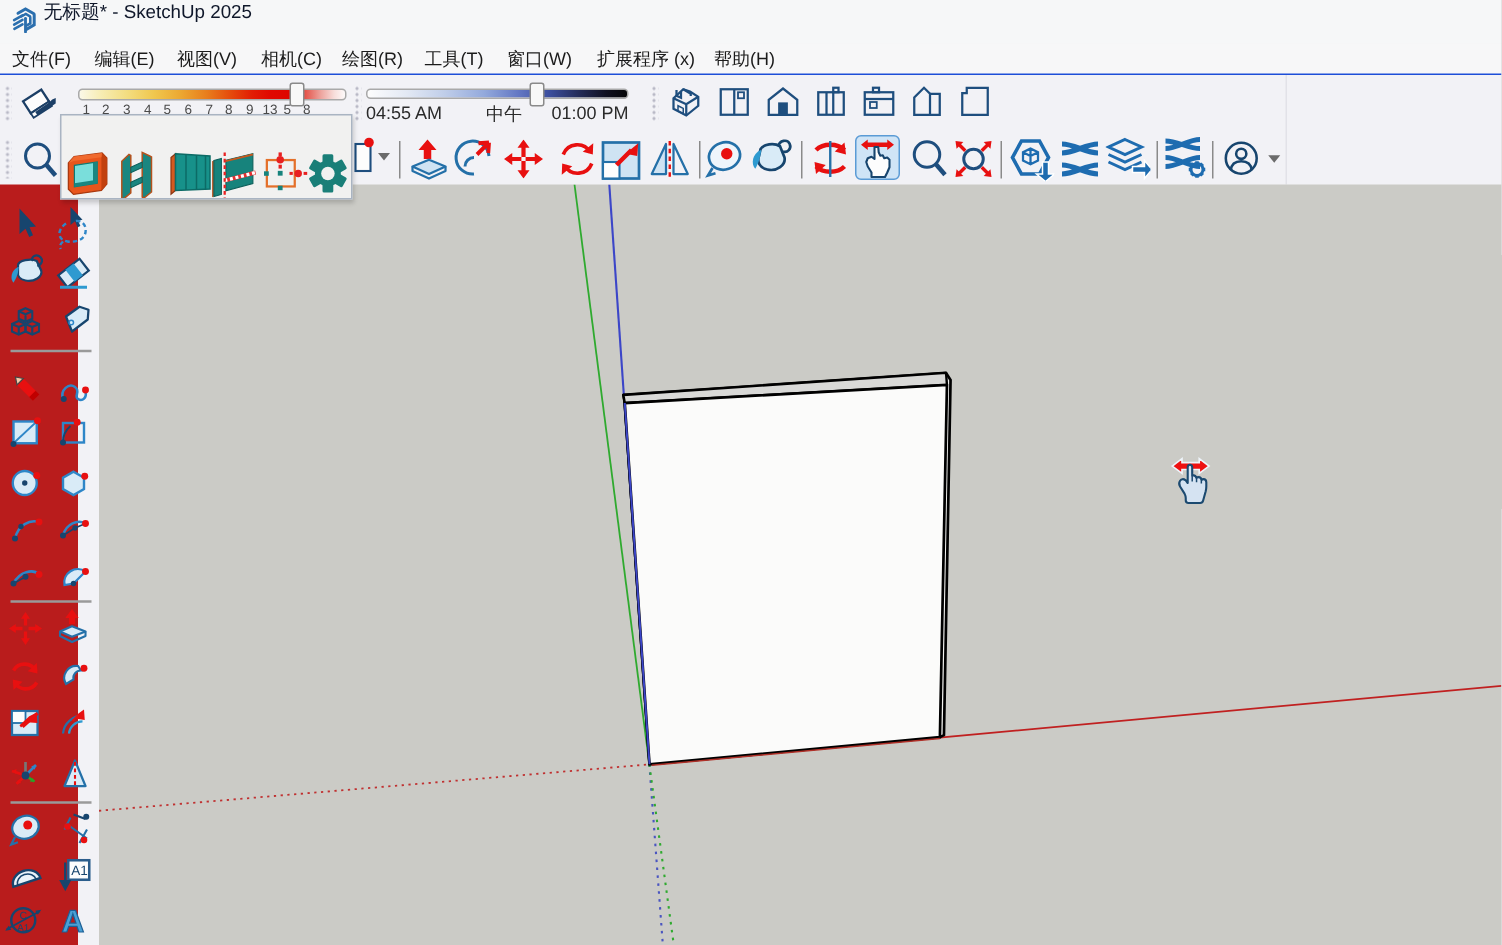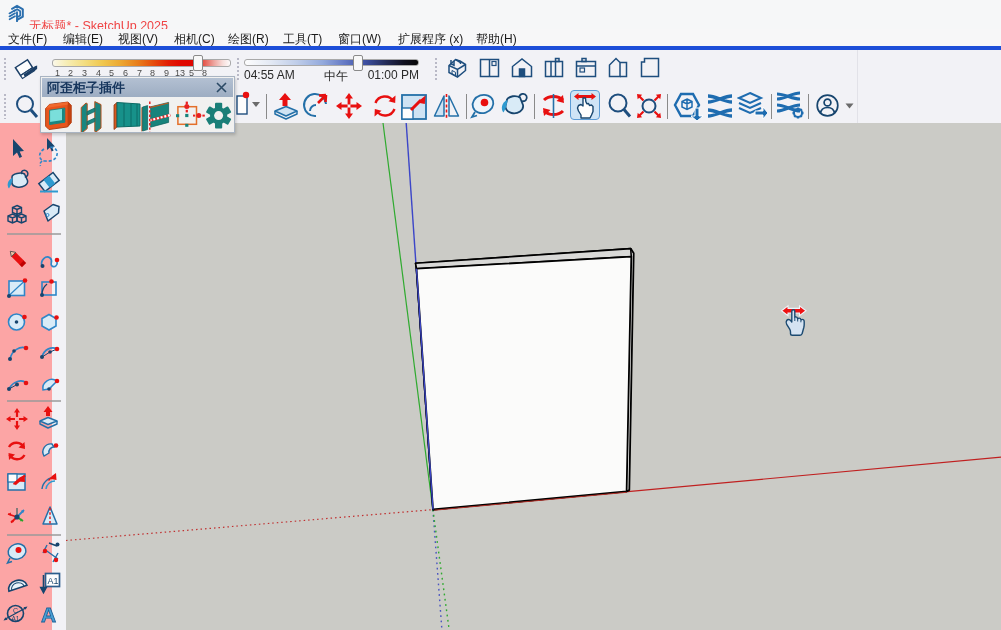--- a/index.html
+++ b/index.html
@@ -1,27 +1,27 @@
 <!DOCTYPE html>
 <html><head><meta charset="utf-8"><style>
 *{margin:0;padding:0;box-sizing:border-box}
 html,body{width:1001px;height:630px;overflow:hidden}
 body{font-family:"Liberation Sans",sans-serif;position:relative;background:#f2f2f6}
 .abs{position:absolute}
 .titlebar{left:0;top:0;width:1001px;height:29px;background:#f6f7f8}
-.menubar{left:0;top:29px;width:1001px;height:21px;background:#f7f7f8;border-bottom:4px solid #1d4ed8}
+.menubar{left:0;top:29px;width:1001px;height:21px;background:#f7f7f8;border-bottom:1px solid #1d4ed8}
 .menubar span{display:inline-block;font-size:12px;color:#1b1b1b;line-height:21px}
 .tbarea{left:0;top:0;width:1001px;height:123px;background:none}
-.lefttb{left:0;top:123px;width:52px;height:507px;background:#fca5a5}
+.lefttb{left:0;top:123px;width:52px;height:507px;background:#b91c1c}
 .canvas{left:66px;top:123px;width:935px;height:507px;background:#cbcbc6}
 .plugin{left:40px;top:76px;width:195px;height:57px;background:#f1f1f0;border:1px solid #a9b4c2;box-shadow:1px 2px 3px rgba(0,0,0,.18)}
 .plugin .tt{position:absolute;left:1px;top:1px;right:1px;height:19px;background:linear-gradient(#b3c0d2,#9dadc2);color:#17365d;font-weight:bold;font-size:13px;line-height:19px;padding-left:5px}
 .grip{width:5px;background-image:radial-gradient(circle,#b9b9c6 1px,transparent 1.1px);background-size:4px 4px}
 .vsep{width:1px;background:#8a8a8a}
-.titletext{left:29px;top:18px;font-size:12.5px;color:#ef4444}
+.titletext{left:29px;top:0;font-size:12.5px;color:#0f172a}
 .num{font-size:9px;color:#4a4a4a}
 </style></head>
 <body>
 
 <div class="abs titlebar">
   <svg class="abs" style="left:8px;top:3px" width="17" height="19" viewBox="0 0 17 19">
     <g stroke="#2b6fae" fill="none" stroke-linecap="round">
       <path d="M4 5.8 L9 3 L14.6 6.2" stroke-width="2"></path>
       <path d="M14.8 6.8 L14.8 13.6 L9.6 16.6" stroke-width="2"></path>
       <path d="M6.2 8 L9.2 6.3 L12 7.9" stroke-width="1.7"></path>
@@ -445,23 +445,20 @@
 
   <g id="cursor" transform="translate(781.5,305.5)">
     <path d="M0 5.2 L6.5 0.3 L6.5 2.9 L18 2.9 L18 0.3 L24.5 5.2 L18 10.1 L18 7.5 L6.5 7.5 L6.5 10.1 Z" fill="#ee1111" stroke="#eef4fa" stroke-width="1.1"></path>
     <path d="M10.3 6 L10.3 16.5 L9 14.8 Q6.6 13 5.2 15 Q4 16.8 5.2 18.8 L8.2 23.6 Q9 25.2 9 26.5 L9 28 Q9 29.8 10.8 29.8 L18.6 29.8 Q20.2 29.8 20.6 28.2 L22.3 22 Q22.7 20.3 22.7 18.8 L22.7 16 Q22.6 13.9 20.8 13.9 Q20 13.9 19.5 14.5 Q19.2 12.6 17.6 12.6 Q16.6 12.6 16.1 13.2 Q15.7 11.4 14.2 11.4 Q13.6 11.4 13.3 11.7 L13.3 6 Q13.3 4.3 11.8 4.3 Q10.3 4.3 10.3 6 Z" fill="#d5e3f2" stroke="#1c4a70" stroke-width="1.4" stroke-linejoin="round"></path>
     <path d="M13.3 12 L13.3 15.5 M16.2 13.5 L16.2 16 M19.4 14.8 L19.4 16.8" stroke="#1c4a70" stroke-width="1" fill="none"></path>
   </g>
 </svg>
 </div>
 
 <div class="abs plugin">
-  <div class="tt">阿歪柜子插件<svg class="abs" style="right:6px;top:4px" width="11" height="11" viewBox="0 0 11 11">
-        <path d="M1 1 L10 10 M10 1 L1 10" stroke="#2b4a66" stroke-width="1.6"></path>
-      </svg></div>
   <svg class="abs" style="left:2px;top:22px" width="191" height="33" viewBox="0 0 191 33">
 
     <g>
       <path d="M2.6 9.6 L6.4 5.4 L25 3 L28.2 6.4 L28.2 23.6 L24.6 27.9 L6 30.6 L2.6 27.2 Z" fill="#e8551c" stroke="#aa3a10" stroke-width="0.9"></path>
       <path d="M25 3 L28.2 6.4 L28.2 23.6 L24.6 27.9 L24.6 5.8 Z" fill="#c2410e"></path>
       <path d="M2.6 9.6 L6.4 5.4 L25 3 L24.6 5.8 L6.2 8.4 Z" fill="#f06a2e"></path>
       <path d="M6.6 11.2 L21.8 9 L21.8 23.2 L6.6 25.6 Z" fill="#7adedb" stroke="#0f7a74" stroke-width="0.8"></path>
       <path d="M19 9.4 L21.8 9 L21.8 23.2 L19 23.7 Z" fill="#1a8680"></path>
       <path d="M6.6 25.6 L21.8 23.2 L21.8 20.8 L6.6 23.1 Z" fill="#1a8680"></path>
     </g>

